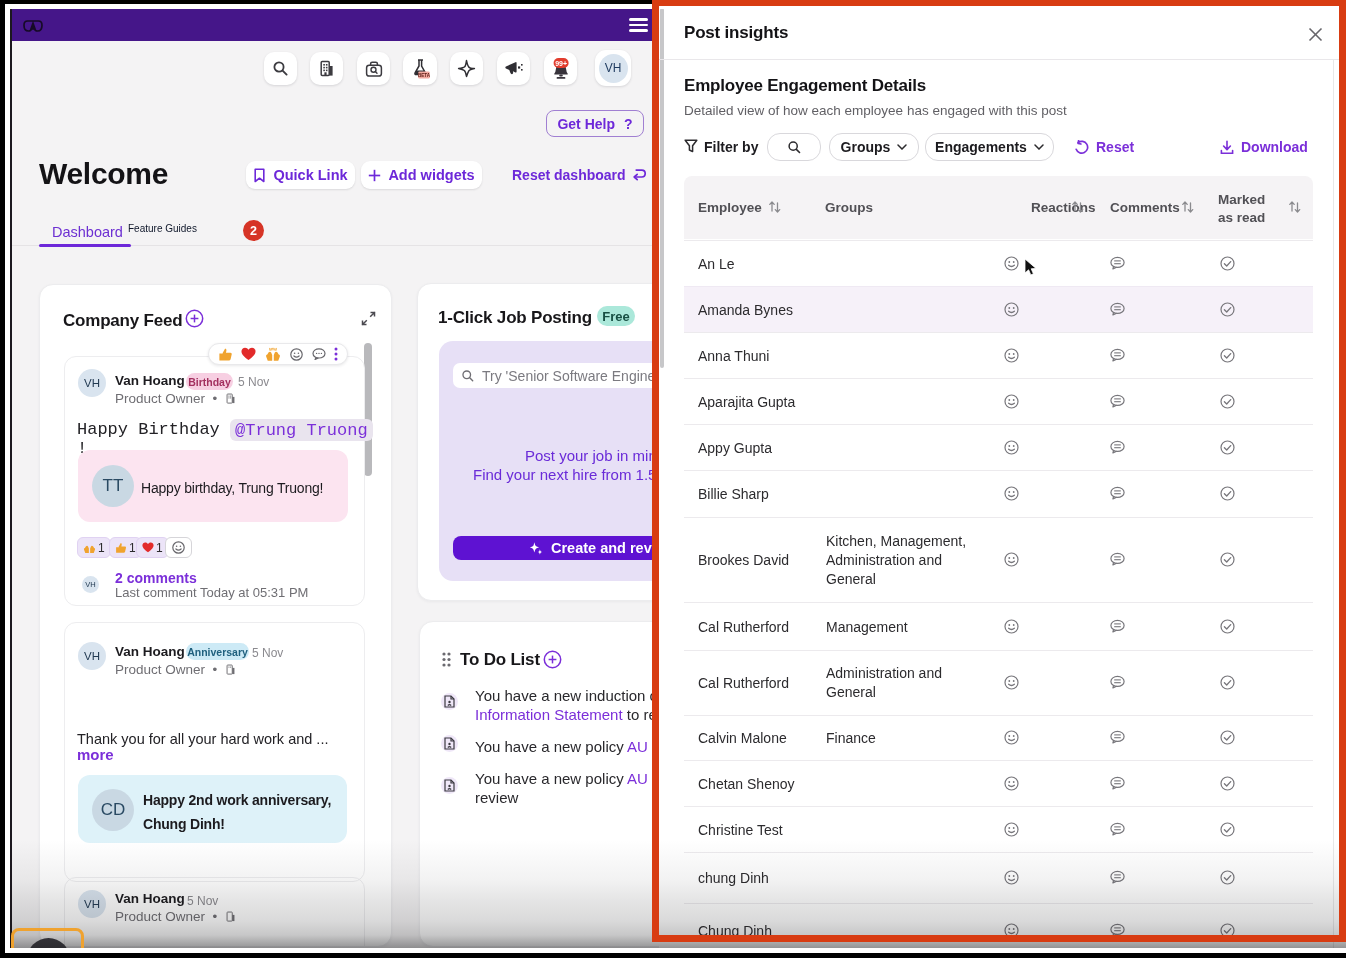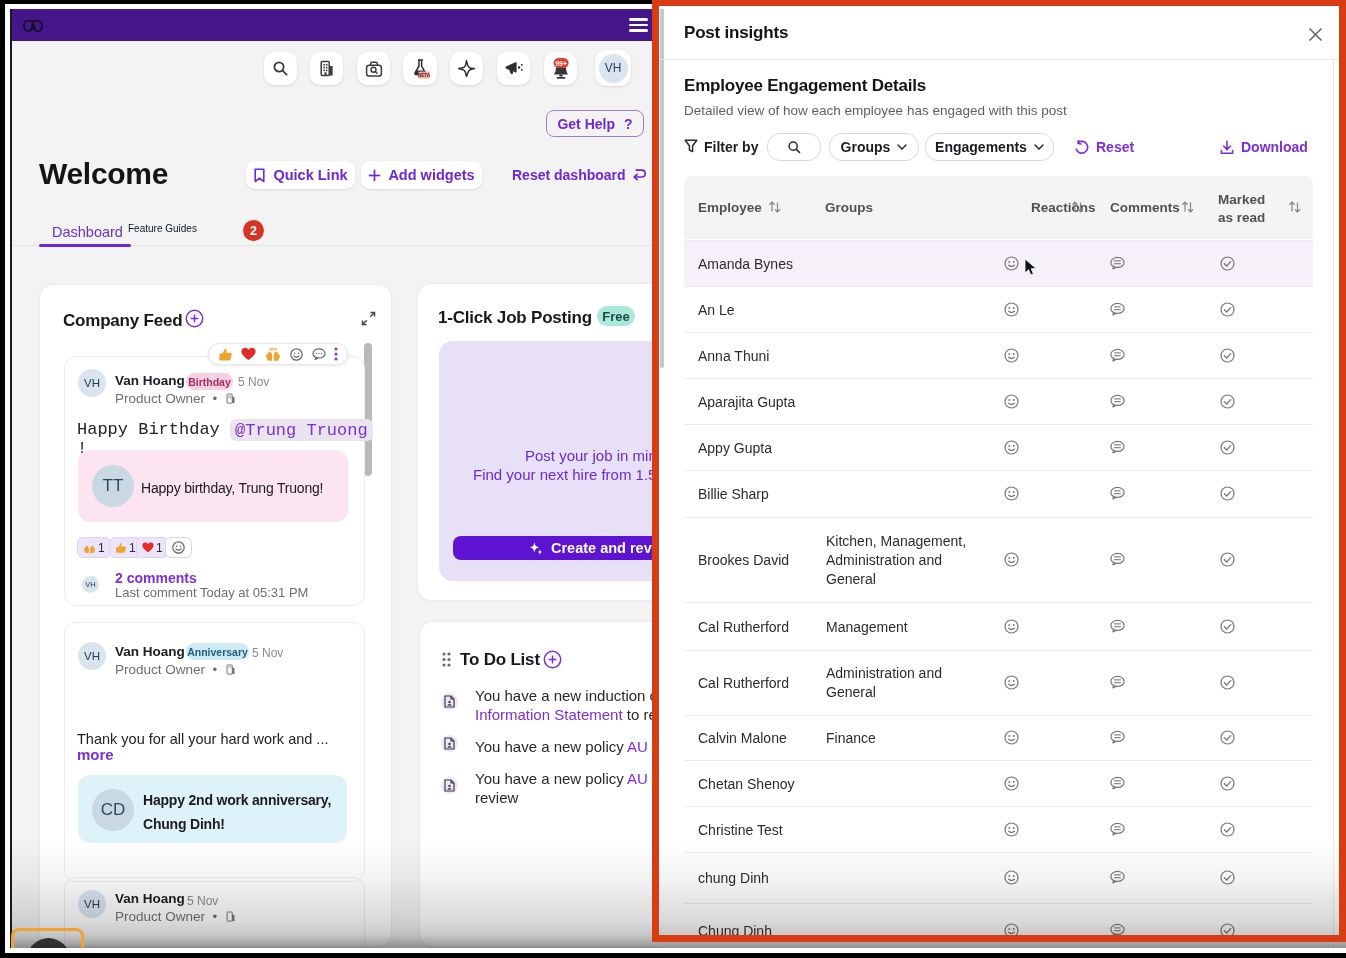--- a/index.html
+++ b/index.html
@@ -282,20 +282,27 @@
       <div class="abs" style="left:75px; top:624px; font-size:13.5px; color:#6f6e73;">Product Owner&nbsp;&nbsp;•&nbsp;&nbsp;<svg width="11" height="11" viewBox="0 0 17 17" style="vertical-align:-1px;">
             <rect x="3.2" y="1.6" width="8" height="14" rx="1" fill="none" stroke="#6f6e73" stroke-width="1.5"></rect>
             <rect x="11.2" y="6" width="3.4" height="9.6" fill="#6f6e73"></rect>
           </svg></div>
     </div>
 
     <div class="card" style="left:405px; top:274px; width:255px; height:318px; border-radius:14px;">
       <div class="abs ctitle" style="left:20px; top:24px;">1-Click Job Posting</div>
       <div class="abs" style="left:179px; top:22px; width:38px; height:20px; background:#abe8da; border-radius:10px; display:flex; align-items:center; justify-content:center; font-size:13px; font-weight:700; color:#174f43;">Free</div>
       <div class="abs" style="left:21px; top:57px; width:240px; height:240px; background:#e7e0f6; border-radius:14px;"></div>
+      <div class="abs" style="left:35px; top:79px; width:230px; height:25px; background:#fff; border-radius:7px; display:flex; align-items:center; gap:7px; padding-left:8px;">
+        <svg width="14" height="14" viewBox="0 0 17 17">
+            <circle cx="7" cy="7" r="4.6" fill="none" stroke="#6f6e73" stroke-width="1.6"></circle>
+            <line x1="10.6" y1="10.6" x2="14.2" y2="14.2" stroke="#6f6e73" stroke-width="1.7" stroke-linecap="round"></line>
+          </svg>
+        <span style="font-size:14px; color:#7b7a80;">Try 'Senior Software Engine</span>
+      </div>
       <div class="abs" style="left:107px; top:163px; font-size:15px; color:#6a2bd8;">Post your job in min</div>
       <div class="abs" style="left:55px; top:182px; font-size:15px; color:#6a2bd8;">Find your next hire from 1.5M</div>
       <div class="abs" style="left:35px; top:252px; width:230px; height:24px; background:#5e12d2; border-radius:8px; display:flex; align-items:center; gap:8px; padding-left:76px;">
         <svg width="14" height="14" viewBox="0 0 16 16">
             <path d="M6 1.5 Q6.8 4.6 7.8 5.6 Q8.8 6.6 11.6 7.2 Q8.8 7.9 7.9 8.9 Q7 9.9 6 13 Q5.4 9.9 4.4 8.9 Q3.4 7.9 1 7.2 Q3.8 6.7 4.7 5.7 Q5.6 4.7 6 1.5 Z" fill="#fff"></path>
             <path d="M12.4 9.5 Q12.8 11.2 13.3 11.7 Q13.8 12.2 15.2 12.5 Q13.8 12.9 13.3 13.4 Q12.8 13.9 12.4 15.4 Q12.1 13.9 11.6 13.4 Q11.1 12.9 9.8 12.5 Q11.2 12.2 11.7 11.7 Q12.2 11.2 12.4 9.5 Z" fill="#fff"></path>
           </svg>
         <span style="font-size:14.5px; font-weight:700; color:#fff;">Create and revie</span>
       </div>
     </div>
@@ -416,44 +423,44 @@
     <div class="hdrcell" style="left:451px; top:194px;">Comments</div>
     <svg class="abs sorti" style="left:522px; top:194px;">
         <use href="#sorticon"></use>
       </svg>
     <div class="hdrcell" style="left:559px; top:185px; line-height:18px;">Marked<br>as read</div>
     <svg class="abs sorti" style="left:629px; top:194px;">
         <use href="#sorticon"></use>
       </svg>
 
     <div class="abs" style="left:25px; top:234px; width:629px;">
+      <div class="trow" style="height:46px;">
+          <span class="nm">An Le</span>
+          <svg class="ric r1">
+            <use href="#smiley"></use>
+          </svg>
+          <svg class="ric r2">
+            <use href="#bubble"></use>
+          </svg>
+          <svg class="ric r3">
+            <use href="#checkc"></use>
+          </svg>
+        </div>
       <div class="trow" style="height:46px; background:#f6f1f9; border-top-color:#efe9f3;">
         <span class="nm">Amanda Bynes</span>
           <svg class="ric r1">
             <use href="#smiley"></use>
           </svg>
           <svg class="ric r2">
             <use href="#bubble"></use>
           </svg>
           <svg class="ric r3">
             <use href="#checkc"></use>
           </svg>
       </div>
-      <div class="trow" style="height:46px;">
-          <span class="nm">An Le</span>
-          <svg class="ric r1">
-            <use href="#smiley"></use>
-          </svg>
-          <svg class="ric r2">
-            <use href="#bubble"></use>
-          </svg>
-          <svg class="ric r3">
-            <use href="#checkc"></use>
-          </svg>
-        </div>
       <div class="trow" style="height:46px;">
           <span class="nm">Anna Thuni</span>
           <svg class="ric r1">
             <use href="#smiley"></use>
           </svg>
           <svg class="ric r2">
             <use href="#bubble"></use>
           </svg>
           <svg class="ric r3">
             <use href="#checkc"></use>

